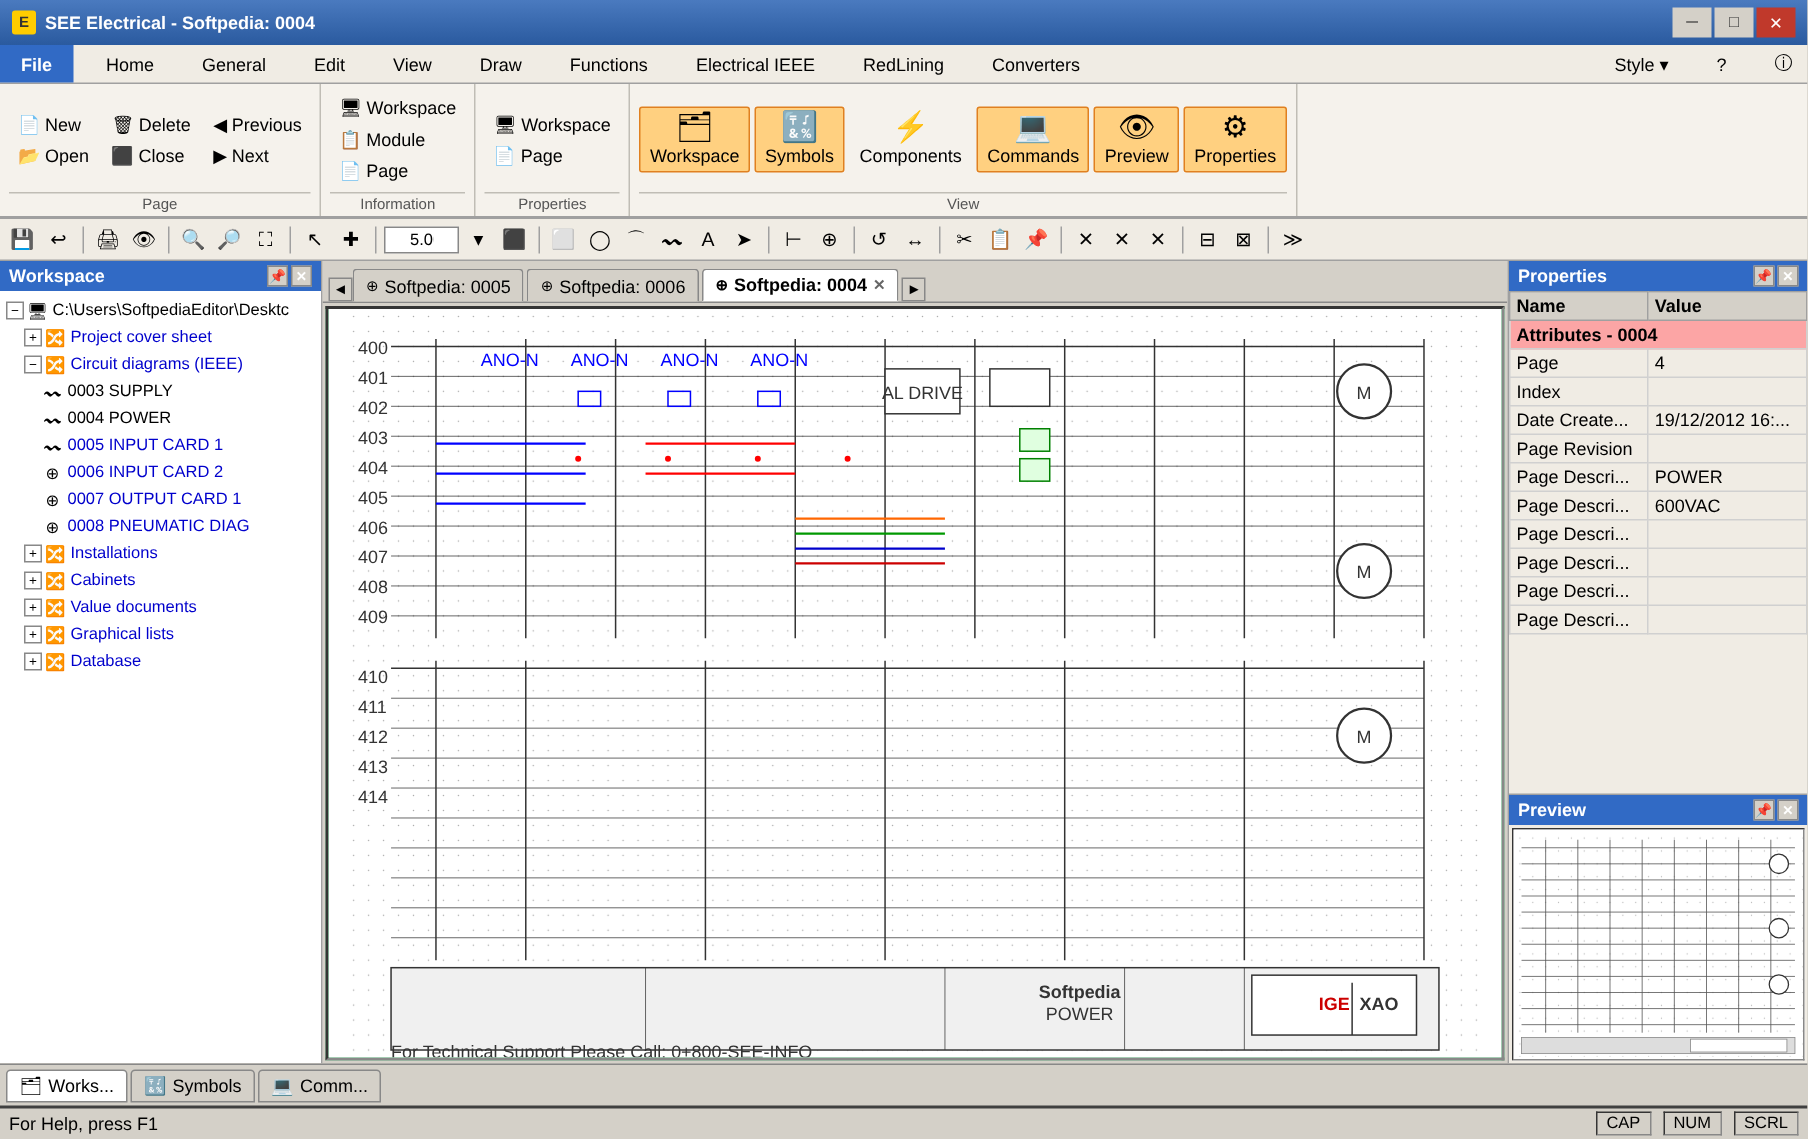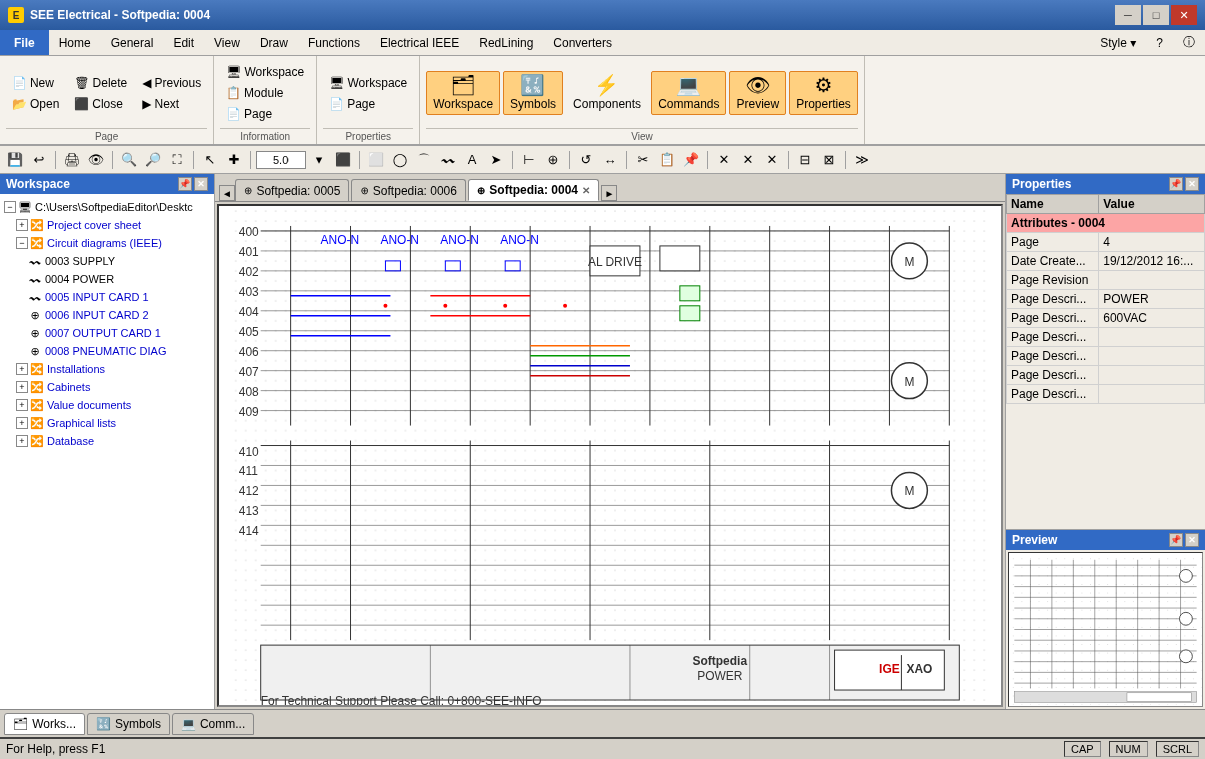--- a/index.html
+++ b/index.html
@@ -9,21 +9,21 @@
     .title-bar { background: linear-gradient(to bottom, #4a7abf, #2a5a9f); height: 30px; display: flex; align-items: center; justify-content: space-between; padding: 0 8px; color: white; font-size: 13px; font-weight: bold; }
     .title-bar-left { display: flex; align-items: center; gap: 6px; }
     .title-bar-icon { width: 16px; height: 16px; background: #ffcc00; border-radius: 2px; display: flex; align-items: center; justify-content: center; font-size: 10px; font-weight: bold; color: #333; }
     .title-bar-buttons { display: flex; gap: 2px; }
     .title-btn { width: 26px; height: 20px; border: none; cursor: pointer; font-size: 11px; display: flex; align-items: center; justify-content: center; }
     .title-btn.min { background: #d4d0c8; color: #333; }
     .title-btn.max { background: #d4d0c8; color: #333; }
     .title-btn.close { background: #c0392b; color: white; }
 
     
-    .menu-bar { background: #f0ece4; height: 26px; display: flex; align-items: center; border-bottom: 1px solid #a0a0a0; }
+    .menu-bar { background: #f0ece4; height: 26px; display: flex; align-items: center; border-bottom: 1px solid #a0a0a0; gap: 12px; }
     .menu-item { padding: 4px 10px; cursor: pointer; height: 100%; display: flex; align-items: center; font-size: 12px; }
     .menu-file { background: #316ac5; color: white; padding: 4px 14px; height: 100%; display: flex; align-items: center; font-weight: bold; cursor: pointer; }
 
     
     .ribbon { background: #f5f2ec; border-bottom: 2px solid #a0a0a0; display: flex; align-items: stretch; min-height: 90px; }
     .ribbon-group { display: flex; flex-direction: column; align-items: center; border-right: 1px solid #c0bdb5; padding: 4px 6px 2px; min-width: 70px; }
     .ribbon-group-label { font-size: 10px; color: #555; margin-top: 2px; text-align: center; border-top: 1px solid #c0bdb5; width: 100%; padding-top: 2px; }
     .ribbon-btns { display: flex; gap: 3px; flex: 1; align-items: center; }
     .ribbon-btn { display: flex; flex-direction: column; align-items: center; justify-content: center; padding: 3px 6px; cursor: pointer; border: 1px solid transparent; border-radius: 2px; min-width: 40px; gap: 2px; font-size: 10px; text-align: center; }
     .ribbon-btn.active { background: #ffd080; border-color: #e08020; }
@@ -548,20 +548,24 @@
         </thead>
         <tbody>
           <tr>
             <td colspan="2" class="props-section">Attributes - 0004</td>
           </tr>
           <tr>
             <td>Page</td>
             <td>4</td>
           </tr>
           <tr>
+            <td>Index</td>
+            <td></td>
+          </tr>
+          <tr>
             <td>Date Create...</td>
             <td>19/12/2012 16:...</td>
           </tr>
           <tr>
             <td>Page Revision</td>
             <td></td>
           </tr>
           <tr>
             <td>Page Descri...</td>
             <td>POWER</td>

